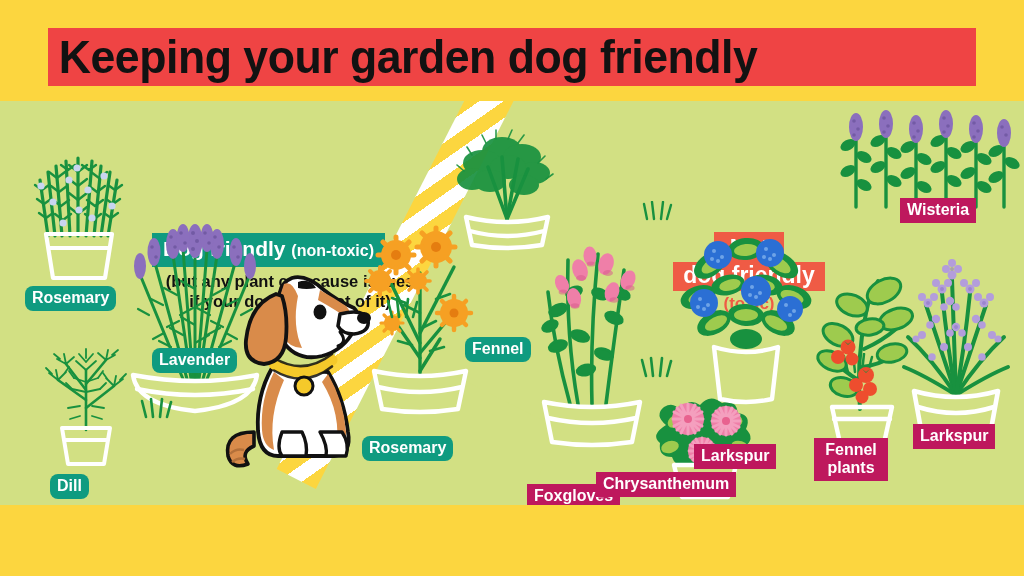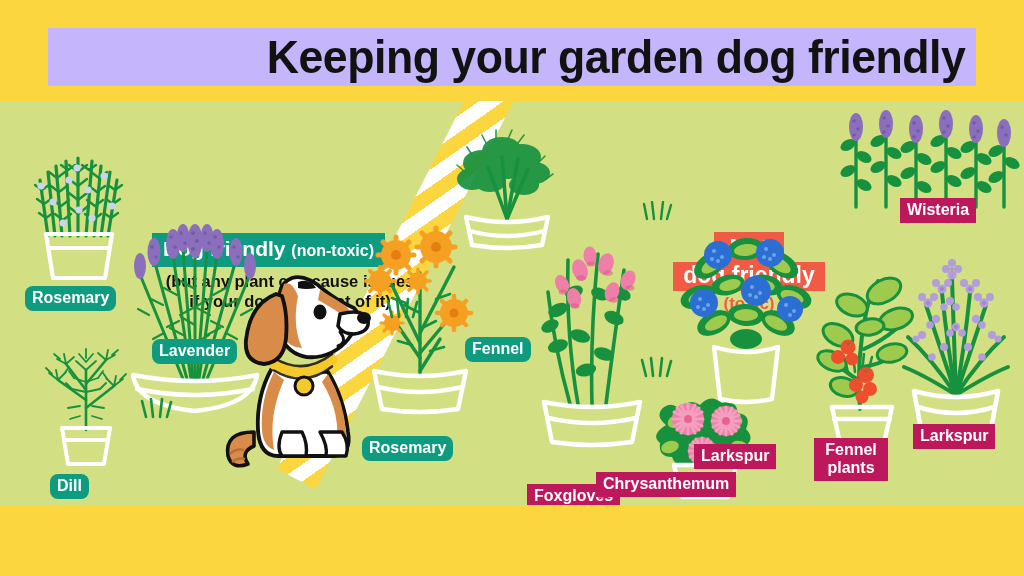--- a/index.html
+++ b/index.html
@@ -6,21 +6,21 @@
   body{
     width:1024px;height:576px;overflow:hidden;
     font-family:"Liberation Sans",sans-serif;
     background:#fcd63f;
   }
   #poster{position:relative;width:1024px;height:576px;background:#fcd63f;}
 
   
   .title-bar{
     position:absolute;left:48px;top:28px;width:928px;height:58px;
-    background:#c4b5fd;display:flex;align-items:center;justify-content:flex-end;
+    background:#ef4444;display:flex;align-items:center;justify-content:flex-start;
   }
   .title-bar .title{
     font-size:46px;font-weight:bold;color:#121212;letter-spacing:-0.5px;
     white-space:nowrap;transform:scaleX(.97);
   }
 
   
   .canvas{
     position:absolute;left:0;top:101px;width:1024px;height:404px;
     background:#d2e083;overflow:hidden;
@@ -237,21 +237,21 @@
             <circle cx="60" cy="24" r="1.8"></circle>
           <circle cx="80" cy="14" r="1.8"></circle>
             <circle cx="84" cy="24" r="1.8"></circle>
         </g>
         <g fill="none" stroke="#ffffff" stroke-width="4.4" stroke-linejoin="round" stroke-linecap="round">
           <path d="M8 156 Q70 168 132 156 Q128 186 70 192 Q12 186 8 156 Z"></path>
           <path d="M12 170 Q70 182 128 170"></path>
         </g>
       </svg>
     </div>
-    <div class="lbl good" style="left:152px;top:238px;text-align:center;">Lavender</div>
+    <div class="lbl good" style="left:152px;top:247px;text-align:center;">Lavender</div>
 
     <div class="plant" style="left:362px;top:112px;">
       <svg width="118" height="200" viewBox="0 0 118 200">
         <g stroke="#18913f" stroke-width="3.4" fill="none" stroke-linecap="round">
           <path d="M58 160 L58 60"></path>
             <path d="M58 130 L26 64"></path>
             <path d="M58 120 L92 54"></path>
           <path d="M58 145 L34 110"></path>
             <path d="M58 140 L88 104"></path>
             <path d="M58 158 L78 126"></path>

